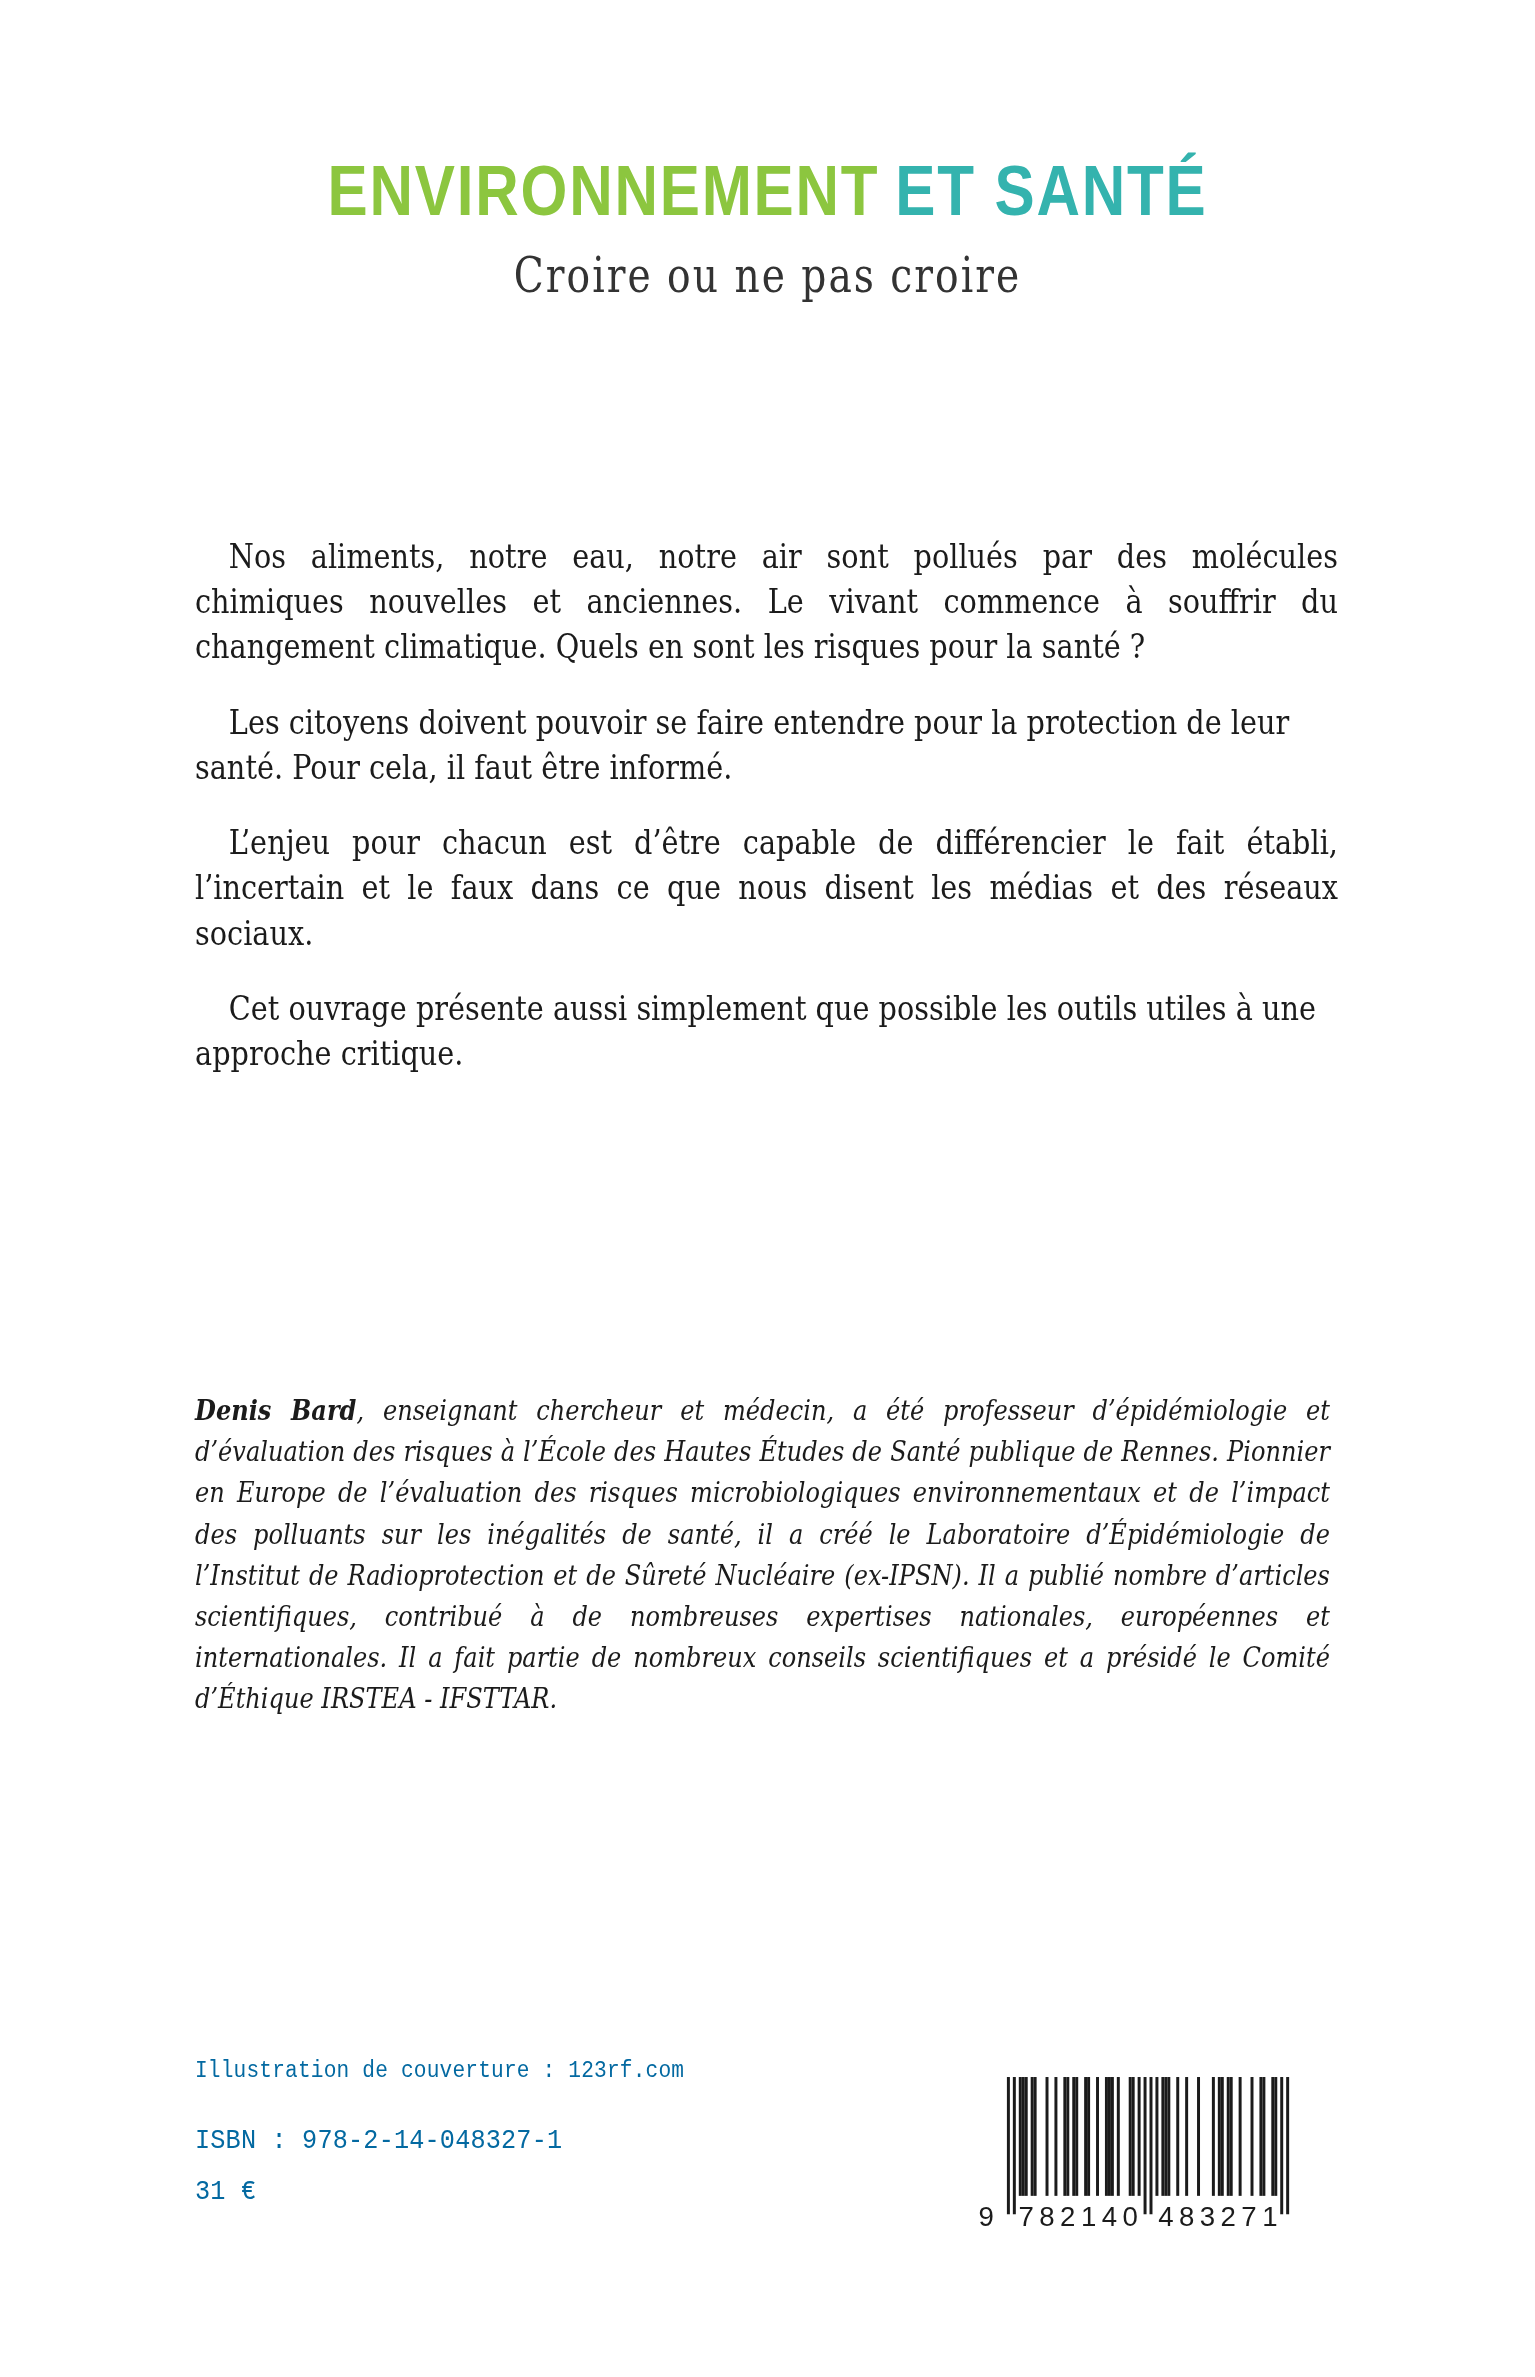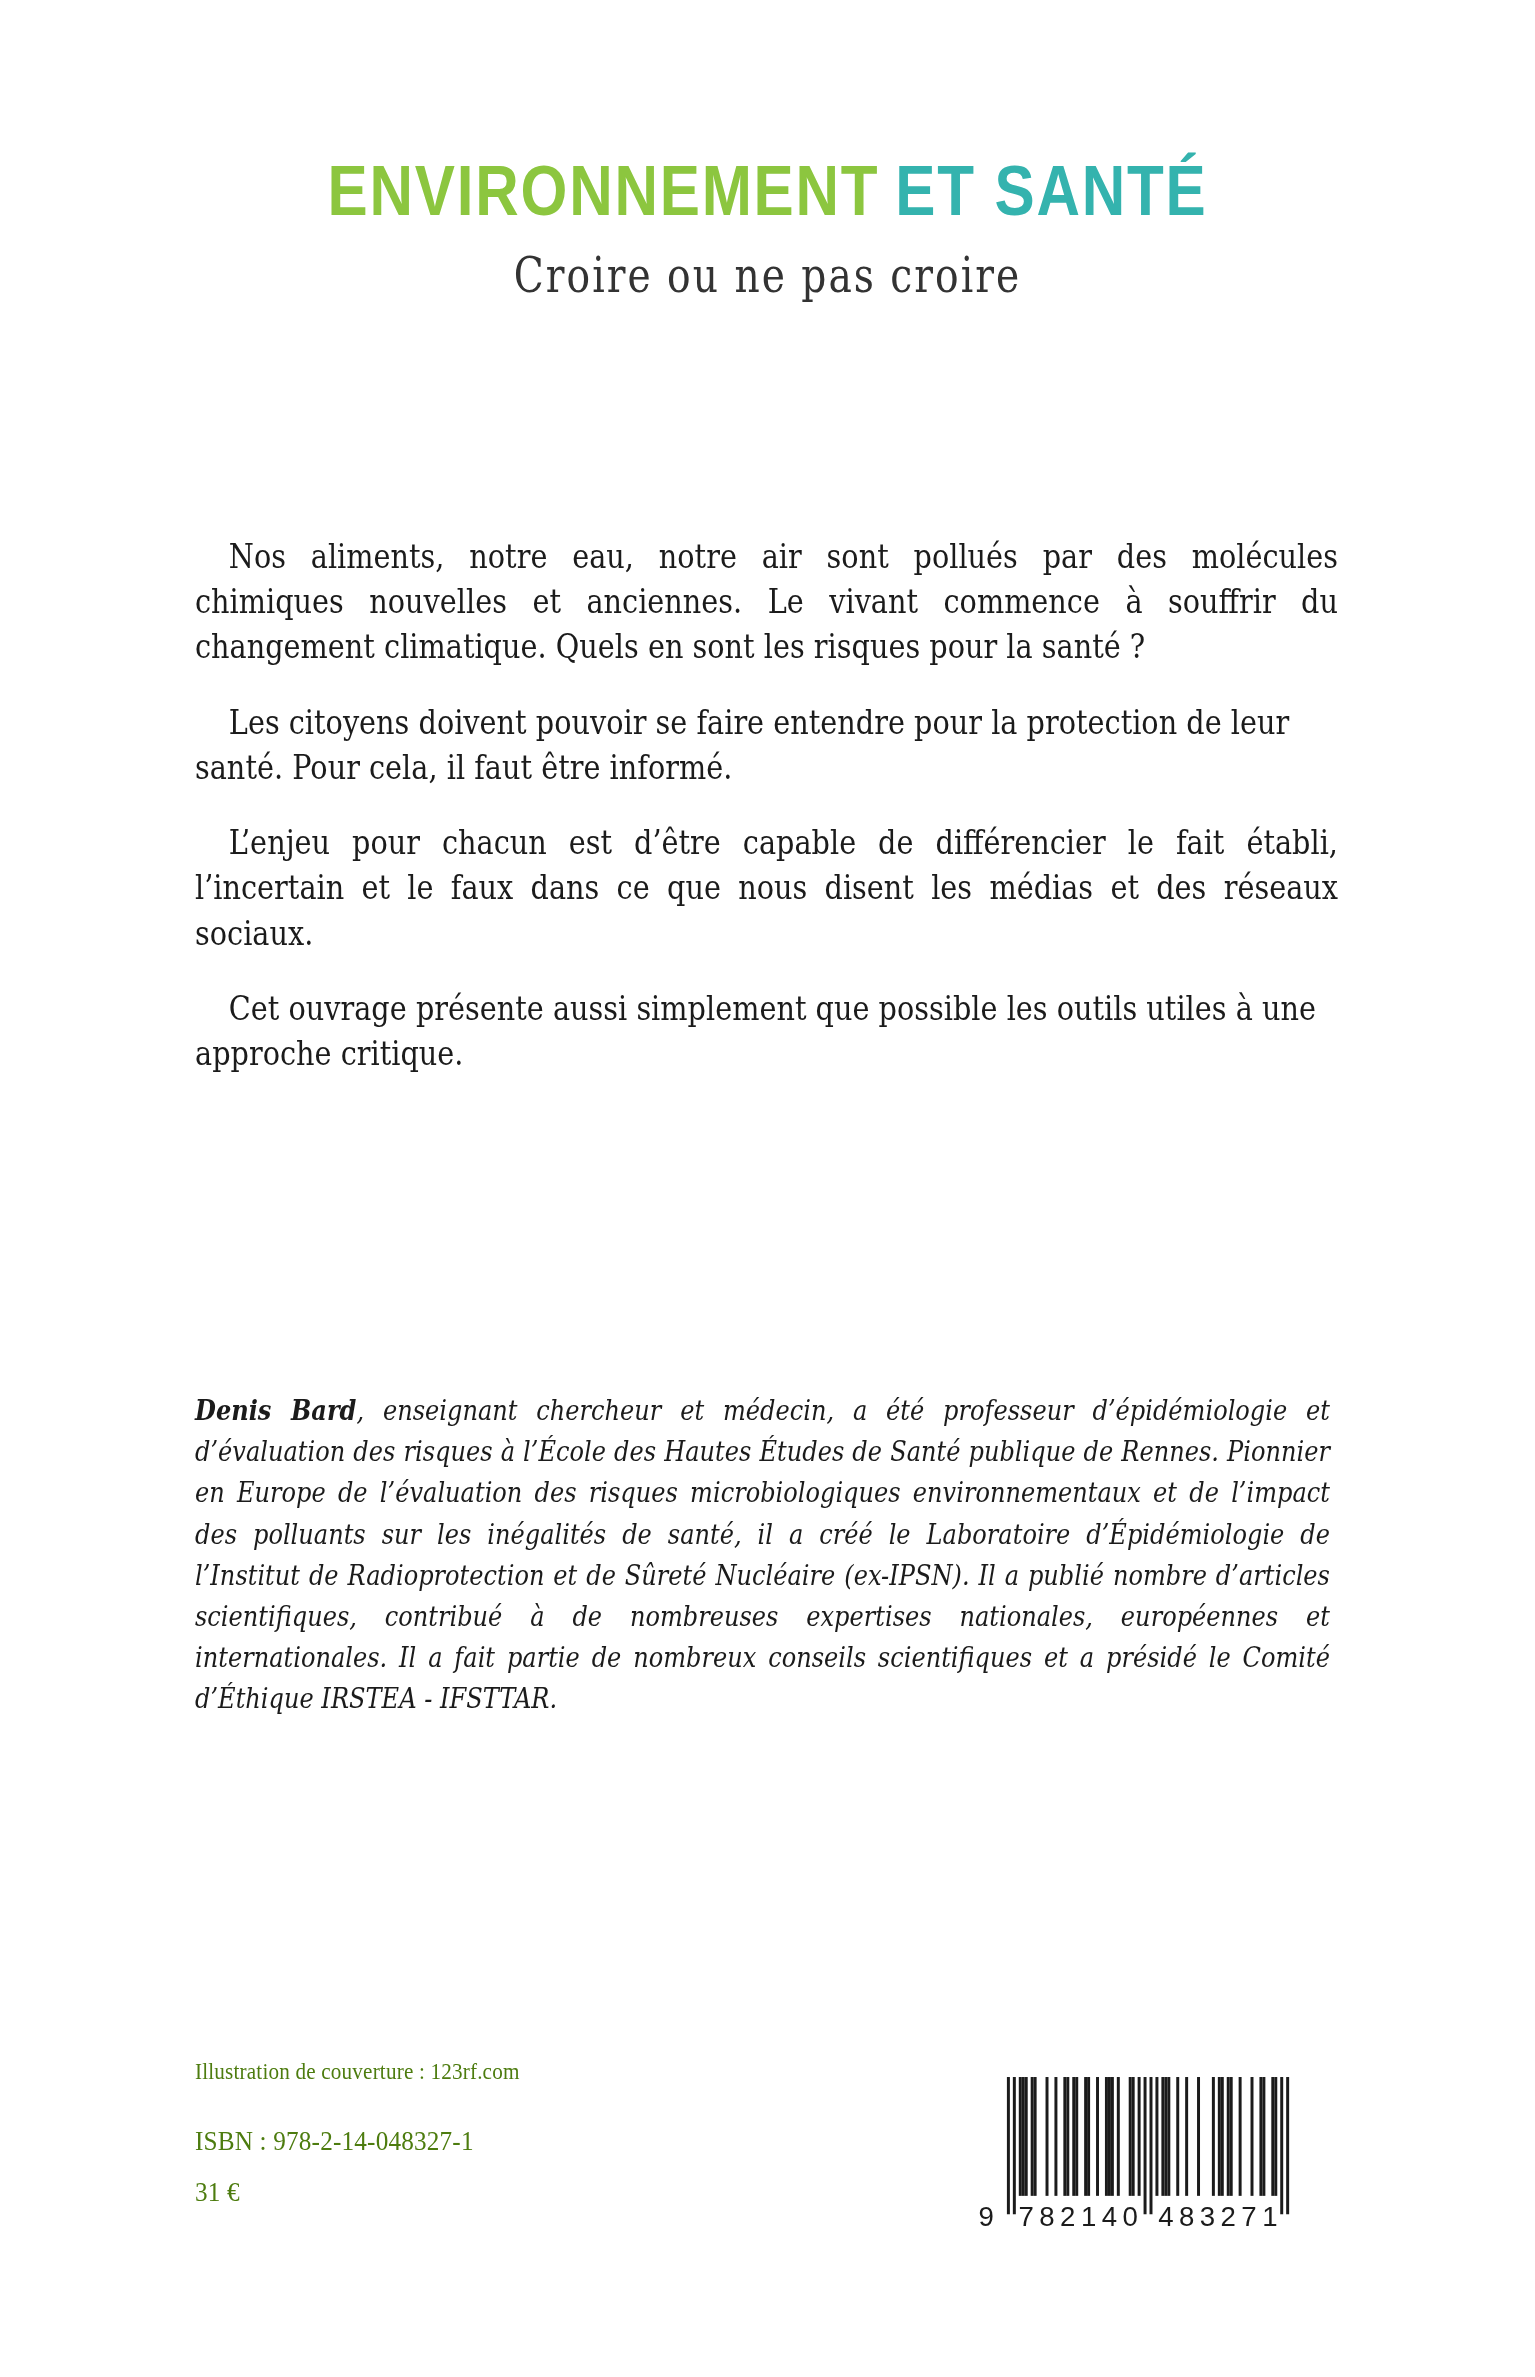--- a/index.html
+++ b/index.html
@@ -104,22 +104,22 @@
     font-weight: 700;
     font-style: italic;
   }
 
   
   .footer {
     position: absolute;
     left: 195px;
     top: 2057px;
     width: 755px;
-    font-family: Liberation Serif, serif;
-    color: #4d7c0f;
+    font-family: Liberation Mono, monospace;
+    color: #0369a1;
   }
   .footer .credit {
     font-size: 23.5px;
     line-height: 1.2;
     letter-spacing: 0.2px;
     transform: scaleX(0.9);
     transform-origin: left center;
   }
   .footer .isbn {
     font-size: 28px;

